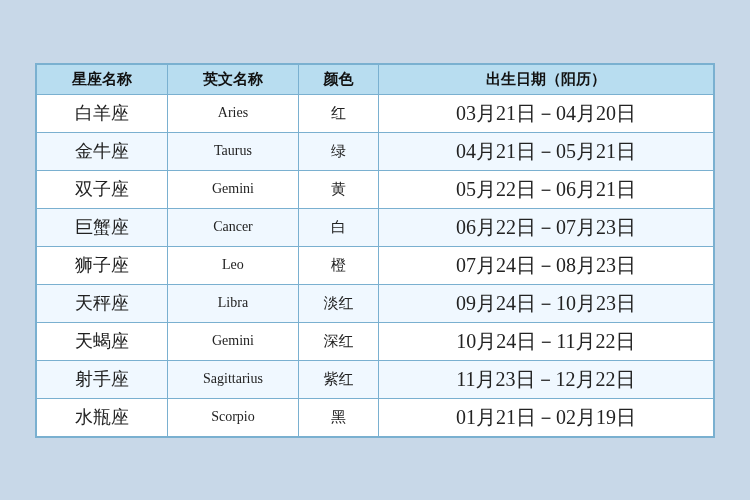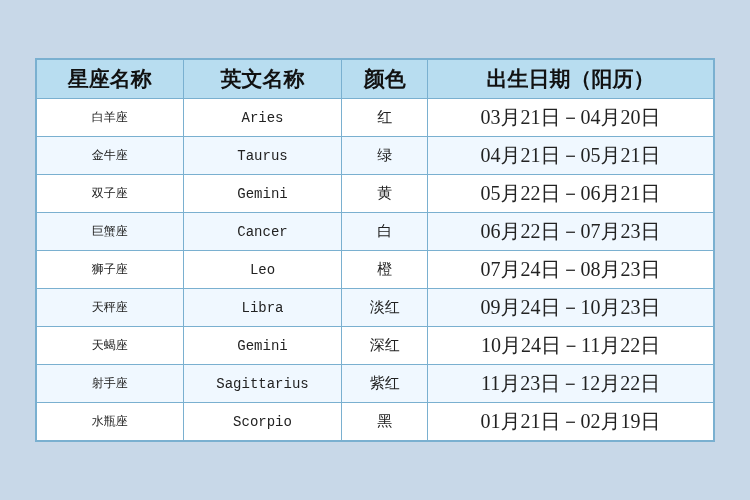--- a/index.html
+++ b/index.html
@@ -18,37 +18,37 @@
       width: 680px;
     }
     table {
       width: 100%;
       border-collapse: collapse;
     }
     th, td {
       border: 1px solid #7ab0d0;
       text-align: center;
       padding: 5px 8px;
-      font-size: 12px;
+      font-size: 18px;
       color: #222;
     }
     thead tr th {
       background-color: #b8ddf0;
       font-weight: bold;
-      font-size: 21px;
+      font-size: 15px;
       color: #111;
     }
     tbody tr:nth-child(even) {
       background-color: #f0f8ff;
     }
     tbody tr:nth-child(odd) {
       background-color: #ffffff;
     }
     td.en-name {
-      font-family: Liberation Mono, monospace;
+      font-family: Liberation Serif, serif;
       font-size: 14px;
     }
     td.color-cell {
       font-size: 15px;
     }
     td.date-cell {
       font-size: 20px;
       white-space: nowrap;
     }
   </style>

